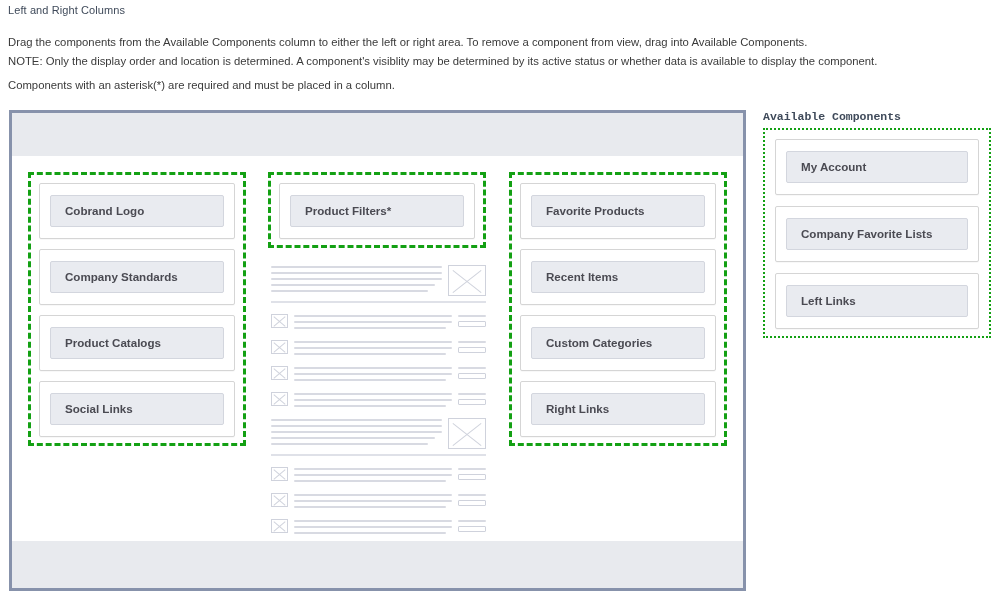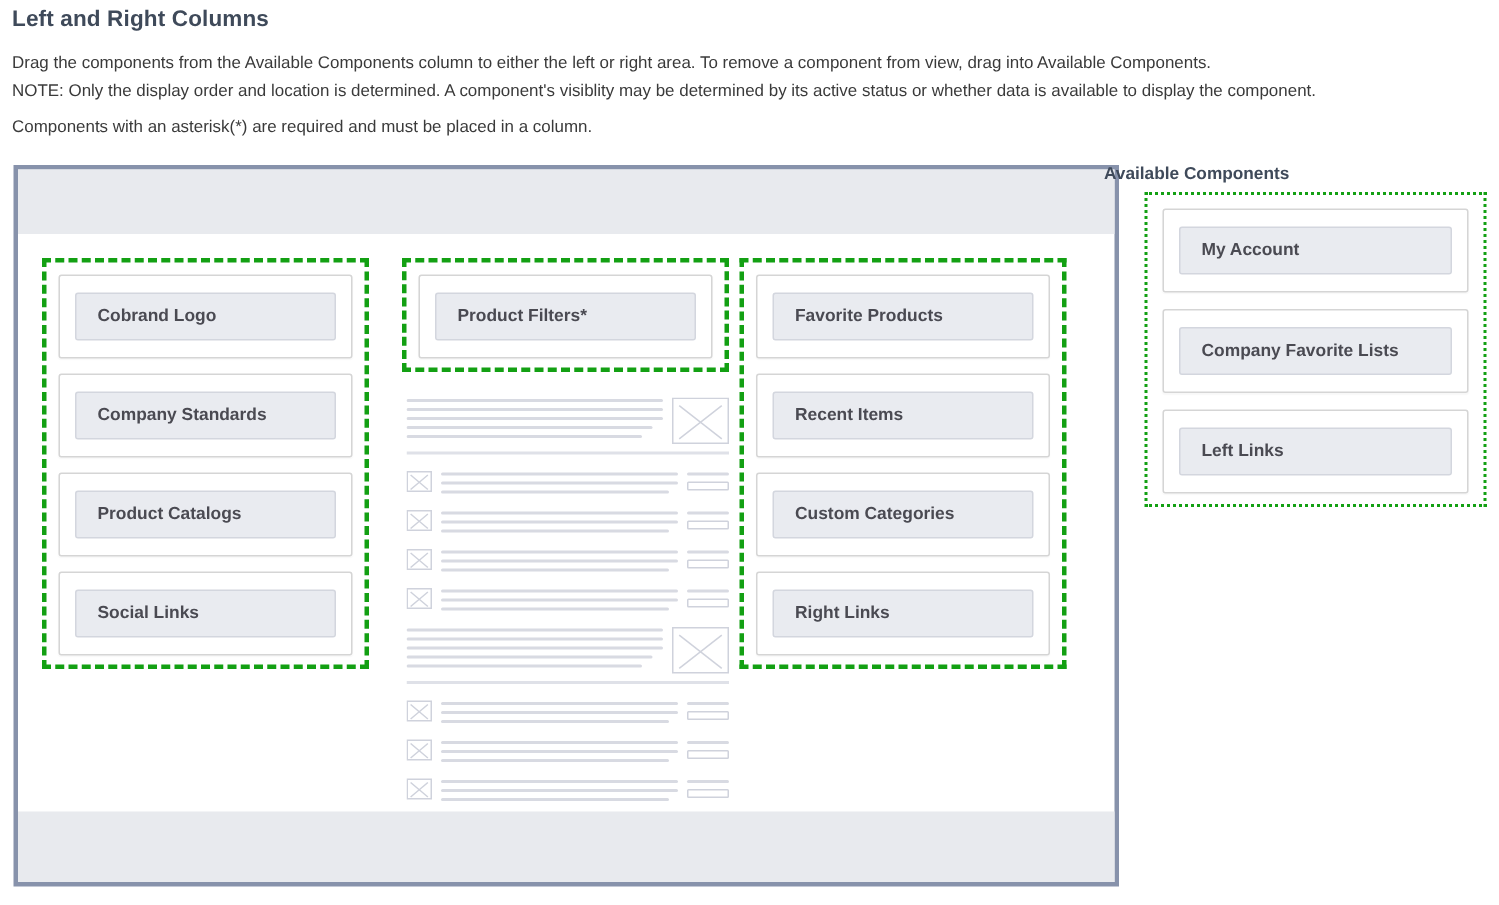--- a/index.html
+++ b/index.html
@@ -15,22 +15,22 @@
     width: 999px;
     height: 603px;
     overflow: hidden;
     background: #ffffff;
   }
 
   
   .page-title {
     position: absolute;
     left: 8px; top: 4px;
-    font-size: 15px;
-    font-weight: bold;
+    font-size: 11px;
+    font-weight: normal;
     color: #3f4a5a;
     letter-spacing: .1px;
   }
   .instructions {
     position: absolute;
     left: 8px; top: 33px;
     width: 900px;
     font-size: 11.3px;
     line-height: 19px;
     color: #3a3a3a;
@@ -62,21 +62,21 @@
   .canvas-band.bottom { bottom: 0; height: 47px; }
 
   
   .dropzone {
     position: absolute;
     border: 3px dashed #13a013;
     padding: 8px 8px 6px 8px;
   }
   .dropzone.left   { left: 16px;  top: 59px;  width: 218px; }
   .dropzone.middle { left: 256px; top: 59px;  width: 218px; }
-  .dropzone.right  { left: 481px; top: 59px;  width: 218px; }
+  .dropzone.right  { left: 497px; top: 59px;  width: 218px; }
 
   
   .tile {
     background: #ffffff;
     border: 1px solid #d5d5d5;
     border-radius: 2px;
     padding: 11px 10px;
     margin-bottom: 10px;
     box-shadow: 0 1px 1px rgba(0,0,0,.03);
   }
@@ -149,25 +149,26 @@
     height: 6px; width: 100%;
     border: 1px solid #cfd2dc;
     background: #ffffff;
     border-radius: 1px;
     margin-top: 2px;
   }
 
   
   .avail-title {
     position: absolute;
-    left: 736px; top: 110px;
+    left: 763px; top: 110px;
     font-size: 11.5px;
     font-weight: bold;
     color: #3f4a5a;
     white-space: nowrap;
+    font-family: Liberation Mono, monospace;
   }
   .avail-zone {
     position: absolute;
     left: 763px; top: 128px;
     width: 228px;
     border: 2px dotted #13a013;
     padding: 9px 10px 7px 10px;
   }
   .avail-zone .tile { margin-bottom: 11px; }
   .avail-zone .tile:last-child { margin-bottom: 0; }

